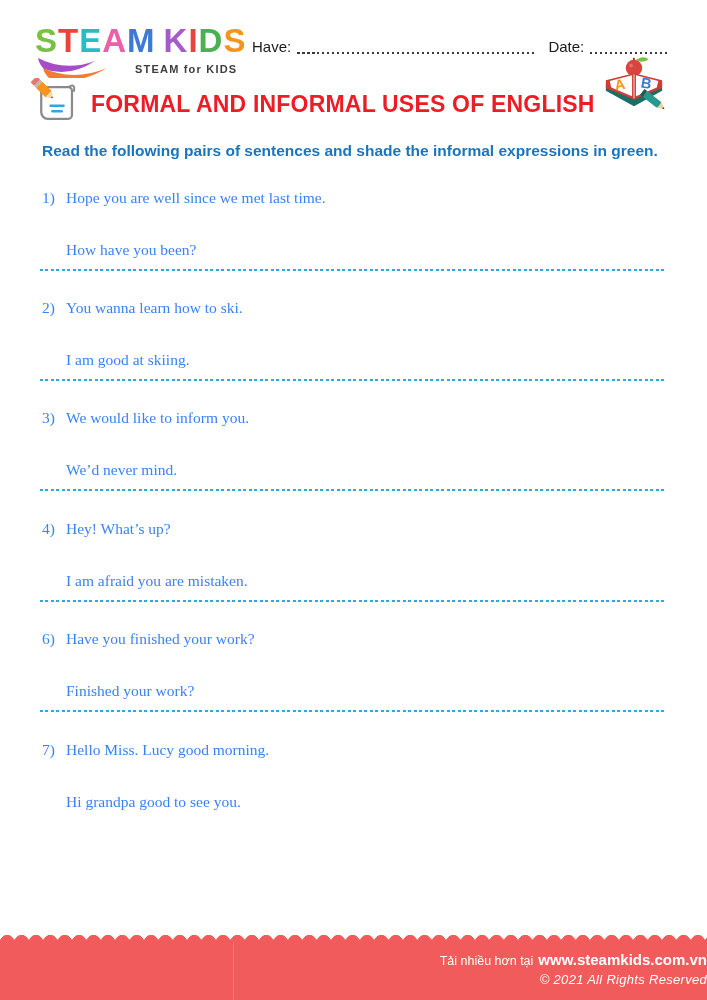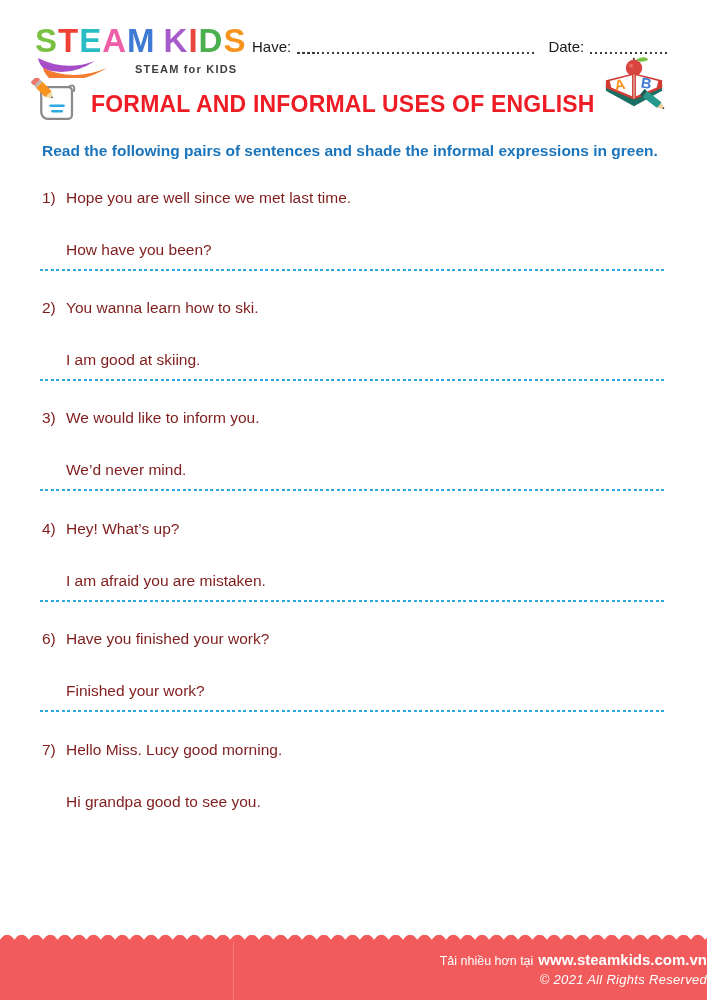--- a/index.html
+++ b/index.html
@@ -42,21 +42,21 @@
     font-size:15.5px; font-weight:bold; color:#1B75BC; line-height:22px;
   }
 
   
   .pairs { position:absolute; left:40px; top:188px; width:627px; height:730px; }
   .pair { position:absolute; left:0; width:100%; height:110px; }
   .pair:nth-of-type(1){top:0;} .pair:nth-of-type(2){top:110px;}
   .pair:nth-of-type(3){top:220px;} .pair:nth-of-type(4){top:331px;}
   .pair:nth-of-type(5){top:441px;} .pair:nth-of-type(6){top:552px;}
   .pair:nth-of-type(7){top:662px;}
-  .line { position:absolute; font-size:15.5px; color:#7f1d1d; line-height:20px; white-space:nowrap; }
+  .line { position:absolute; font-size:15.5px; color:#3b82f6; line-height:20px; white-space:nowrap;font-family:Liberation Serif, serif; }
   .line-a { top:0; left:2px; }
   .num { display:inline-block; width:24px; }
   .line-b { top:52px; left:26px; }
   .dash {
     position:absolute; top:81px; left:0; width:100%; height:2px;
     background:repeating-linear-gradient(to right, #2BA9E0 0 3px, transparent 3px 5.5px);
   }
 
   
   .footer { position:absolute; left:0; bottom:0; width:707px; height:58px; background:#F15B5B; }

